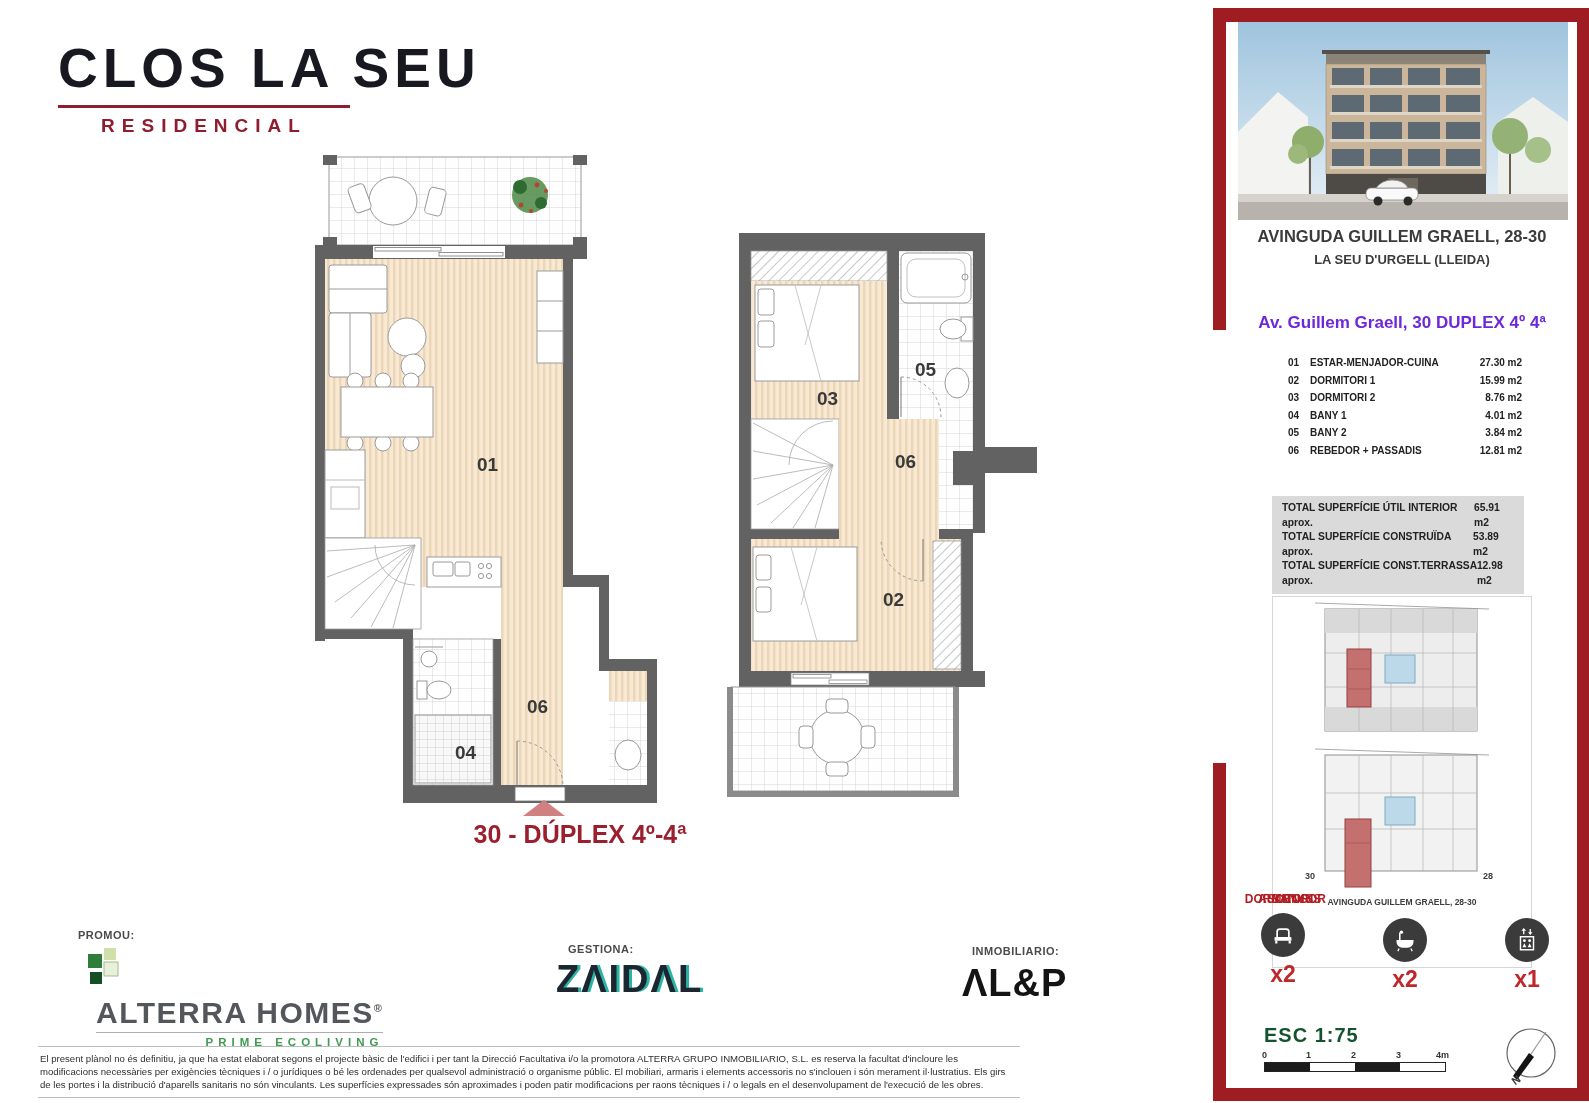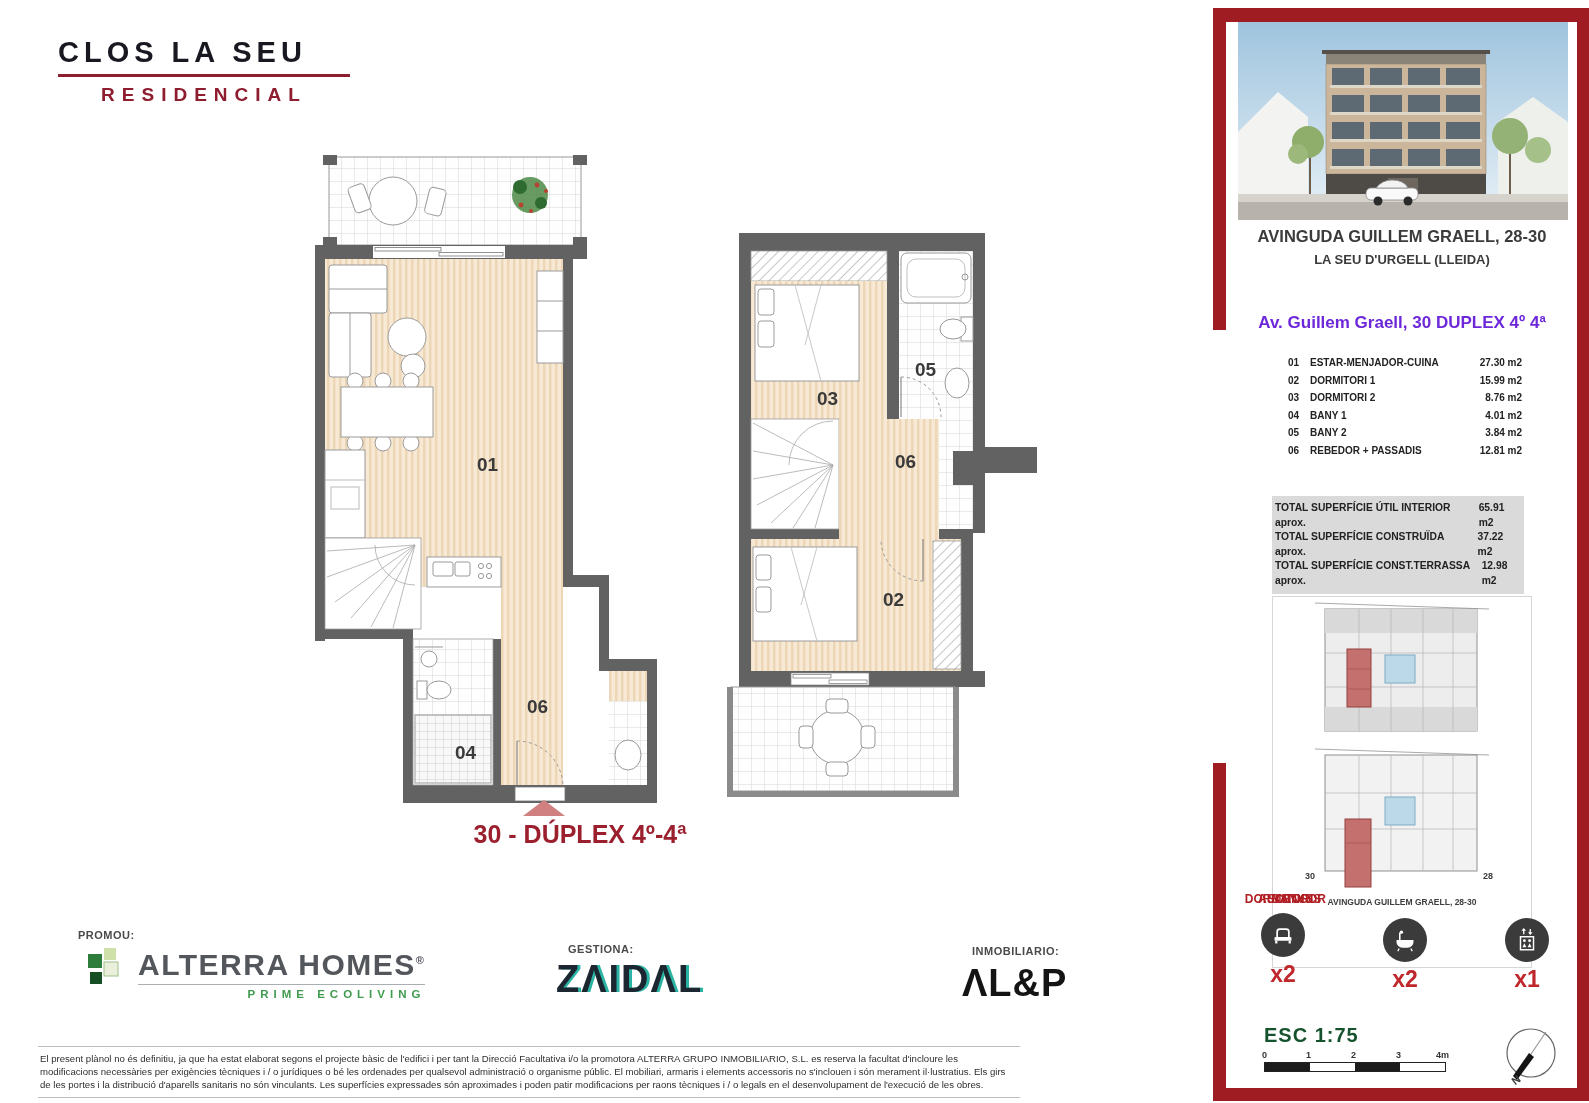--- a/index.html
+++ b/index.html
@@ -2,30 +2,30 @@
 <html><head>
 <meta charset="utf-8">
 <style>
   html,body{margin:0;padding:0;background:#ffffff;}
   .page{position:relative;width:1589px;height:1103px;background:#fff;overflow:hidden;
         font-family:"Liberation Sans",sans-serif;color:#222;}
   .abs{position:absolute;}
 
   
   .brand{left:58px;top:36px;width:292px;}
-  .brand-name{font-size:29px;font-weight:bold;letter-spacing:5px;color:#181820;white-space:nowrap;}
+  .brand-name{font-size:55px;font-weight:bold;letter-spacing:5px;color:#181820;white-space:nowrap;}
   .brand-rule{height:3px;background:#8e1d2f;margin-top:5px;width:292px;}
   .brand-tag{margin-top:7px;text-align:center;font-size:19px;font-weight:bold;letter-spacing:7px;color:#8e1d2f;}
 
   
   .plan-caption{left:425px;top:820px;width:310px;text-align:center;font-size:25px;font-weight:bold;color:#9c1f2e;}
 
   
   .flabel{font-size:11px;font-weight:bold;color:#4a4a4a;letter-spacing:.5px;}
-  .alterra{left:86px;top:948px;display:flex;align-items:flex-start;}
+  .alterra{left:86px;top:948px;display:flex;align-items:flex-start;flex-direction:column;}
   .alterra-text{margin-left:10px;}
   .alterra-name{font-size:30px;font-weight:bold;color:#53575c;letter-spacing:1.5px;white-space:nowrap;}
   .alterra-reg{font-size:11px;vertical-align:super;color:#53575c;}
   .alterra-rule{height:1px;background:#a9aeb3;margin-top:2px;}
   .alterra-tag{margin-top:3px;text-align:right;font-size:11.5px;font-weight:bold;letter-spacing:5px;color:#3f9b4f;}
   .zaidal{left:556px;top:958px;width:170px;height:46px;}
   .zaidal span{position:absolute;top:0;font-size:38px;font-weight:bold;letter-spacing:2px;white-space:nowrap;}
   .zaidal .accent{left:3px;color:#2bb3a3;}
   .zaidal .main{left:0;color:#1c2630;}
   .alp{left:962px;top:962px;font-size:38px;font-weight:600;color:#141414;letter-spacing:1px;}
@@ -40,21 +40,21 @@
   
   .addr1{left:1232px;top:227px;width:340px;text-align:center;font-size:16.5px;font-weight:bold;color:#3b3b3b;}
   .addr2{left:1232px;top:252px;width:340px;text-align:center;font-size:13px;font-weight:bold;color:#3b3b3b;}
   .unit-title{left:1232px;top:313px;width:340px;text-align:center;font-size:17px;font-weight:bold;color:#6d28d9;}
 
   .rooms{left:1288px;top:357px;width:234px;}
   .room-row{display:flex;height:17.6px;font-size:10px;font-weight:bold;color:#222;}
   .room-row .num{width:22px;}
   .room-row .area{margin-left:auto;}
 
-  .totals{left:1272px;top:496px;width:252px;background:#dadada;padding:5px 3px;box-sizing:border-box;}
+  .totals{left:1272px;top:496px;width:252px;background:#dadada;padding:5px 10px;box-sizing:border-box;}
   .total-row{display:flex;font-size:10.3px;font-weight:bold;color:#222;line-height:14.6px;}
   .total-row .val{margin-left:auto;}
 
   .keyplan-box{left:1272px;top:596px;width:260px;height:372px;border:1px solid #d6d6d6;box-sizing:border-box;}
   .keyplan-caption{position:absolute;left:0;top:300px;width:100%;text-align:center;font-size:8.5px;font-weight:bold;color:#3d3d3d;}
 
   .features{left:1240px;top:892px;width:330px;display:flex;justify-content:space-between;gap:36px;}
   .feature{width:104px;text-align:center;}
   .feature .flab{font-size:12px;font-weight:bold;color:#b01e23;}
   .feature .circ{width:44px;height:44px;border-radius:50%;background:#3b3b3b;margin:7px auto 4px auto;
@@ -439,21 +439,21 @@
     </div>
   </div>
 
   <div class="abs totals">
     <div class="total-row">
       <span>TOTAL SUPERFÍCIE ÚTIL INTERIOR aprox.</span>
       <span class="val">65.91 m2</span>
     </div>
     <div class="total-row">
       <span>TOTAL SUPERFÍCIE CONSTRUÏDA aprox.</span>
-      <span class="val">37.22 m2</span>
+      <span class="val">53.89 m2</span>
     </div>
     <div class="total-row">
       <span>TOTAL SUPERFÍCIE CONST.TERRASSA aprox.</span>
       <span class="val">12.98 m2</span>
     </div>
   </div>
 
   <div class="abs keyplan-box">
     <svg width="258" height="296" viewBox="0 0 258 296">
 

